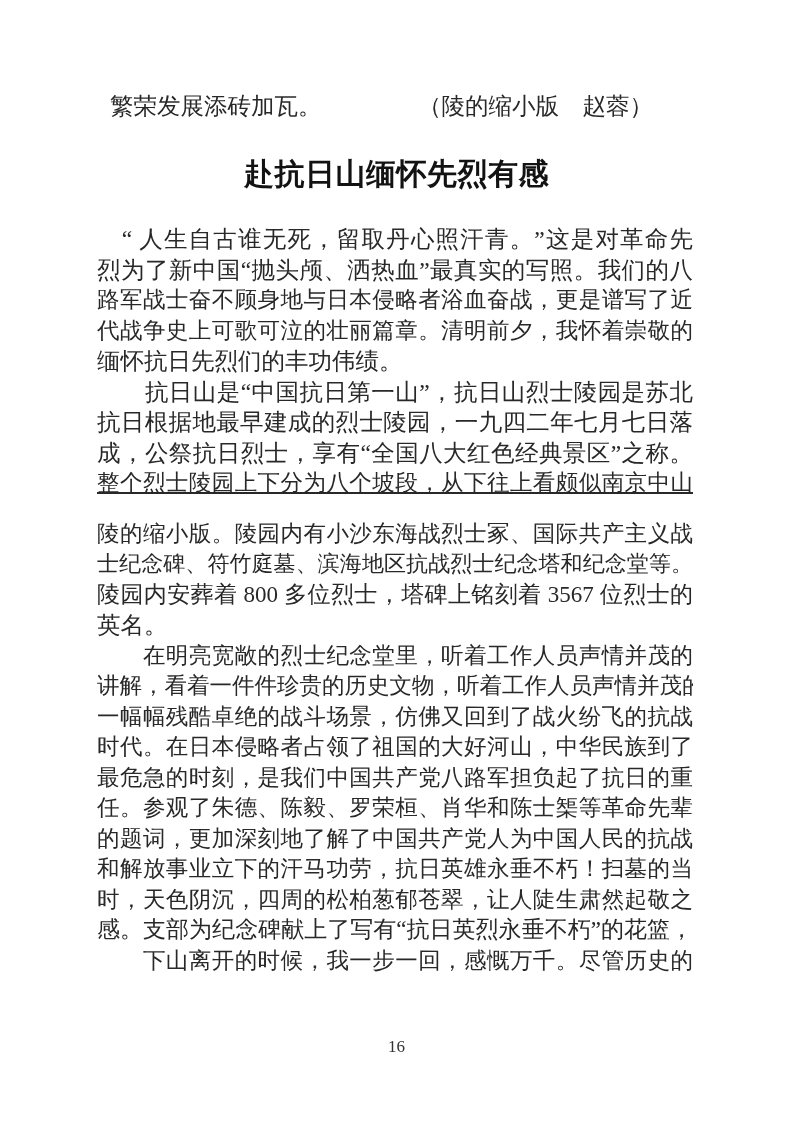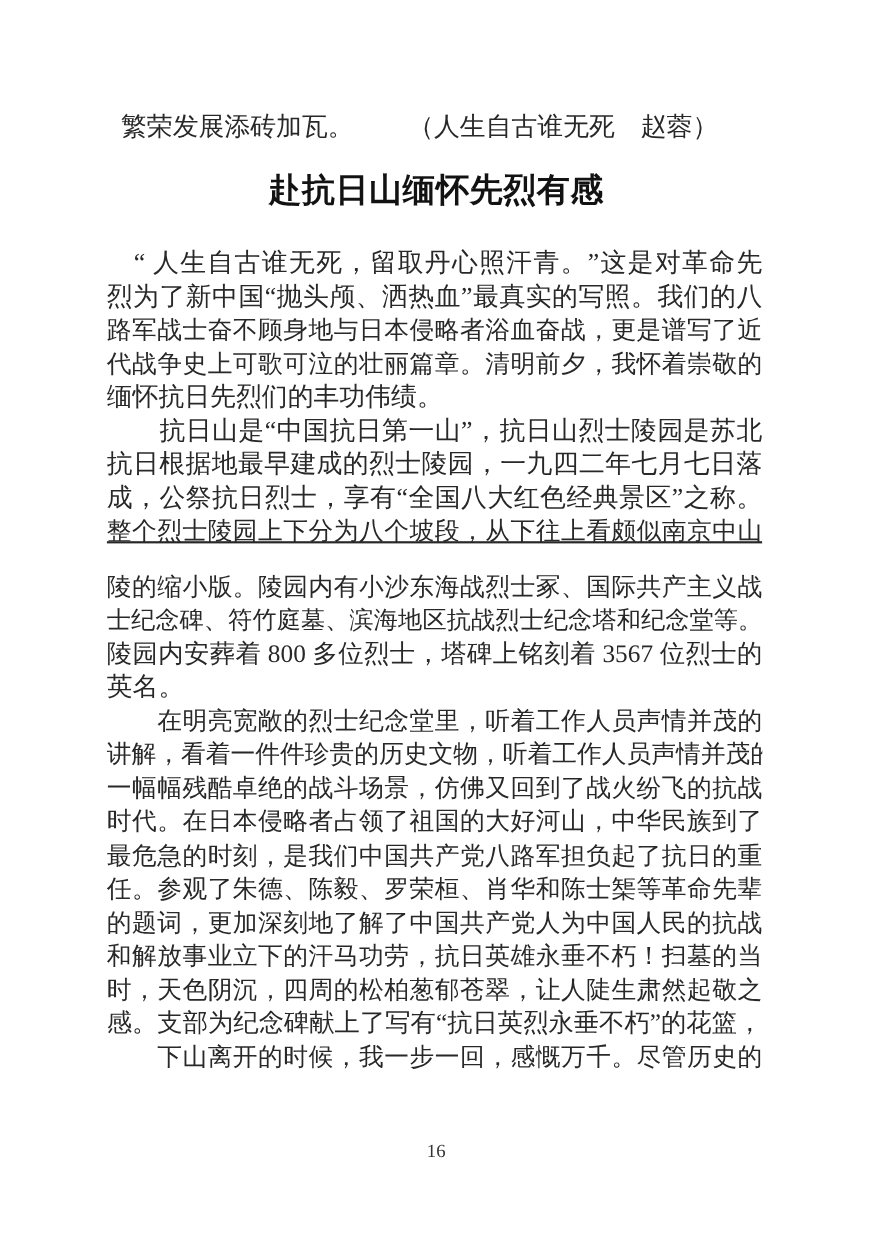--- a/index.html
+++ b/index.html
@@ -7,21 +7,21 @@
     position: relative;
     width: 793px;
     height: 1122px;
     background: #ffffff;
     font-family: "Liberation Serif", "DejaVu Serif", serif;
     color: #282828;
     overflow: hidden;
   }
   .attr-row {
     position: absolute;
-    top: 103px;
+    top: 93px;
     left: 97px;
     width: 596px;
     display: flex;
     justify-content: space-between;
     font-size: 23.5px;
     line-height: 1.15;
     white-space: nowrap;
   }
   .attr-left { padding-left: 13px; }
   .attr-right { padding-right: 40px; }
@@ -67,21 +67,21 @@
     color: #333333;
   }
 </style>
 </head>
 <body>
 
 <div class="page">
 
   <div class="attr-row">
     <span class="attr-left">繁荣发展添砖加瓦。</span>
-    <span class="attr-right">（人生自古谁无死　赵蓉）</span>
+    <span class="attr-right">（陵的缩小版　赵蓉）</span>
   </div>
 
   <h1 class="article-title">赴抗日山缅怀先烈有感</h1>
 
   <div class="article">
       <div class="line">　“ 人生自古谁无死，留取丹心照汗青。”这是对革命先</div>
       <div class="line">烈为了新中国“抛头颅、洒热血”最真实的写照。我们的八</div>
       <div class="line" style="font-size: 22.5px;">路军战士奋不顾身地与日本侵略者浴血奋战，更是谱写了近</div>
       <div class="line" style="font-size: 22.5px;">代战争史上可歌可泣的壮丽篇章。清明前夕，我怀着崇敬的</div>
       <div class="line no-stretch">缅怀抗日先烈们的丰功伟绩。</div>

